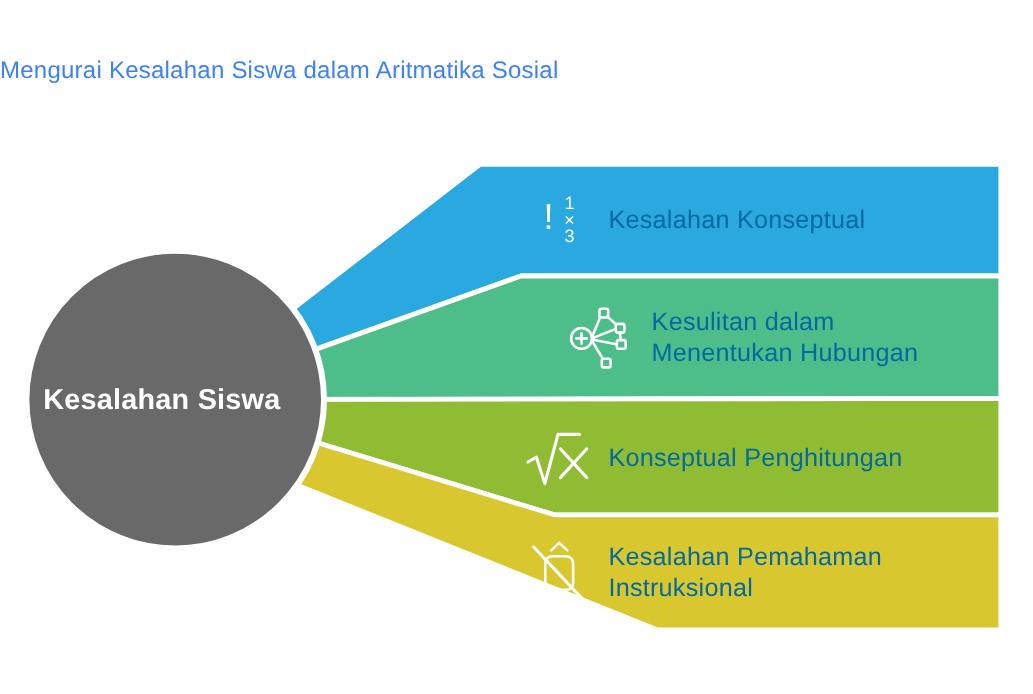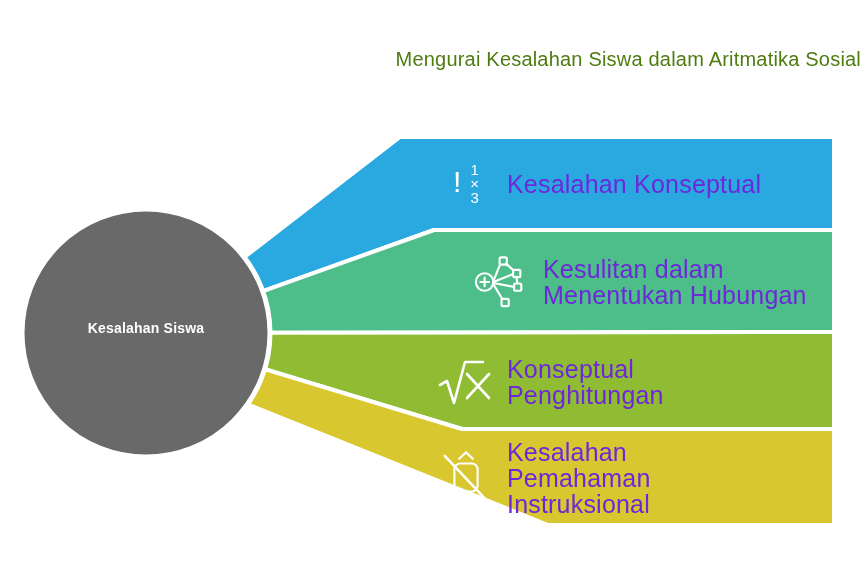--- a/index.html
+++ b/index.html
@@ -5,40 +5,39 @@
   html,body{margin:0;padding:0;background:#ffffff;}
   .stage{
     position:relative;
     width:861px;height:578px;
     overflow:hidden;
     background:#ffffff;
     font-family:"Liberation Sans","DejaVu Sans",sans-serif;
   }
   .title{
     position:absolute;left:0;right:0;top:48px;
-    text-align:right;
-    font-size:20px;font-weight:400;color:#4d7c0f;
+    text-align:left;
+    font-size:20px;font-weight:400;color:#3b82f6;
     letter-spacing:0.2px;
   }
   svg.diagram{position:absolute;left:0;top:0;}
   .hub-label{
     position:absolute;left:36px;top:320px;width:220px;
-    text-align:center;
-    font-size:14px;font-weight:700;color:#ffffff;
+    font-size:24px;font-weight:700;color:#ffffff;
     letter-spacing:0.2px;
   }
   .icon-box{
     position:absolute;left:433px;width:66px;
     display:flex;align-items:center;justify-content:center;
     color:#ffffff;
   }
   .band-label{
     position:absolute;left:507px;max-width:270px;
     display:flex;align-items:center;
-    font-size:25px;line-height:26px;font-weight:400;color:#6d28d9;
+    font-size:21px;line-height:26px;font-weight:400;color:#0369a1;
     letter-spacing:0.2px;
   }
   .b1{top:137px;height:93px;}
   .b2{top:232px;height:100px;margin-left:36px;}
   .b3{top:334px;height:95px;}
   .b4{top:431px;height:94px;}
   .fraction-wrap{display:flex;align-items:center;gap:9px;}
   .excl{font-size:30px;font-weight:400;line-height:30px;transform:translateY(-2px);}
   .frac-col{display:flex;flex-direction:column;align-items:center;
     font-size:15px;line-height:14px;font-weight:500;}

